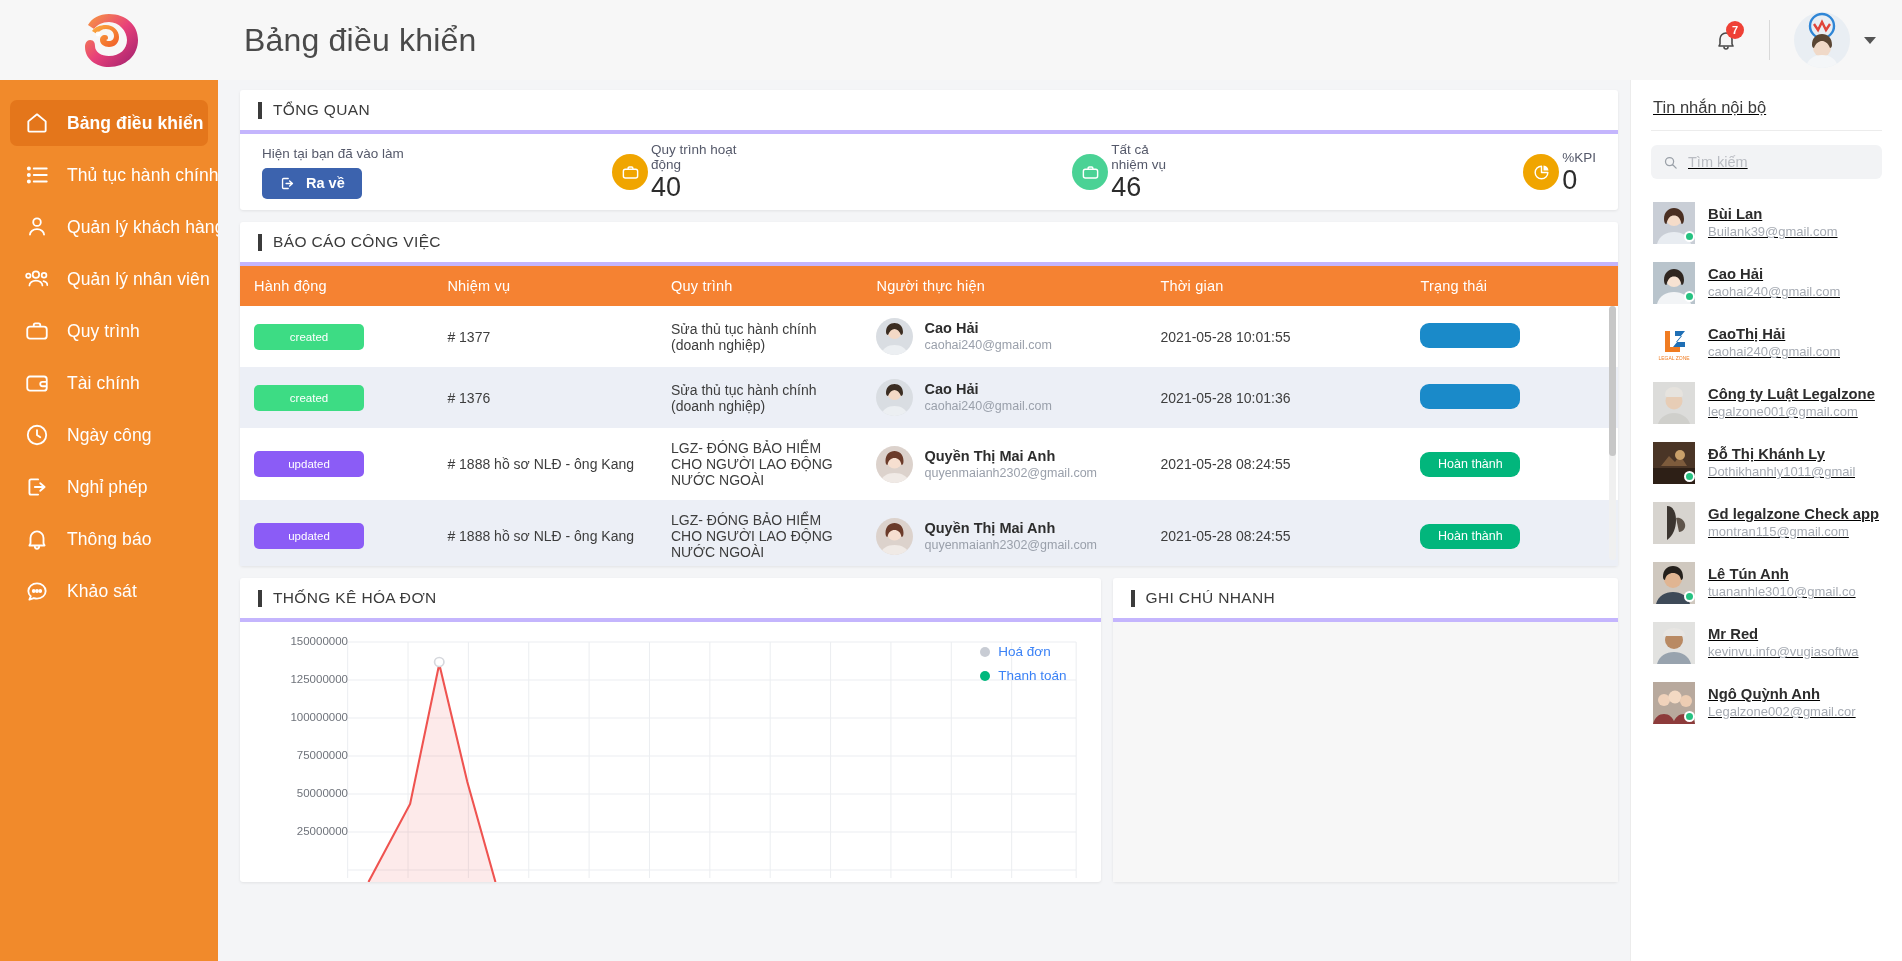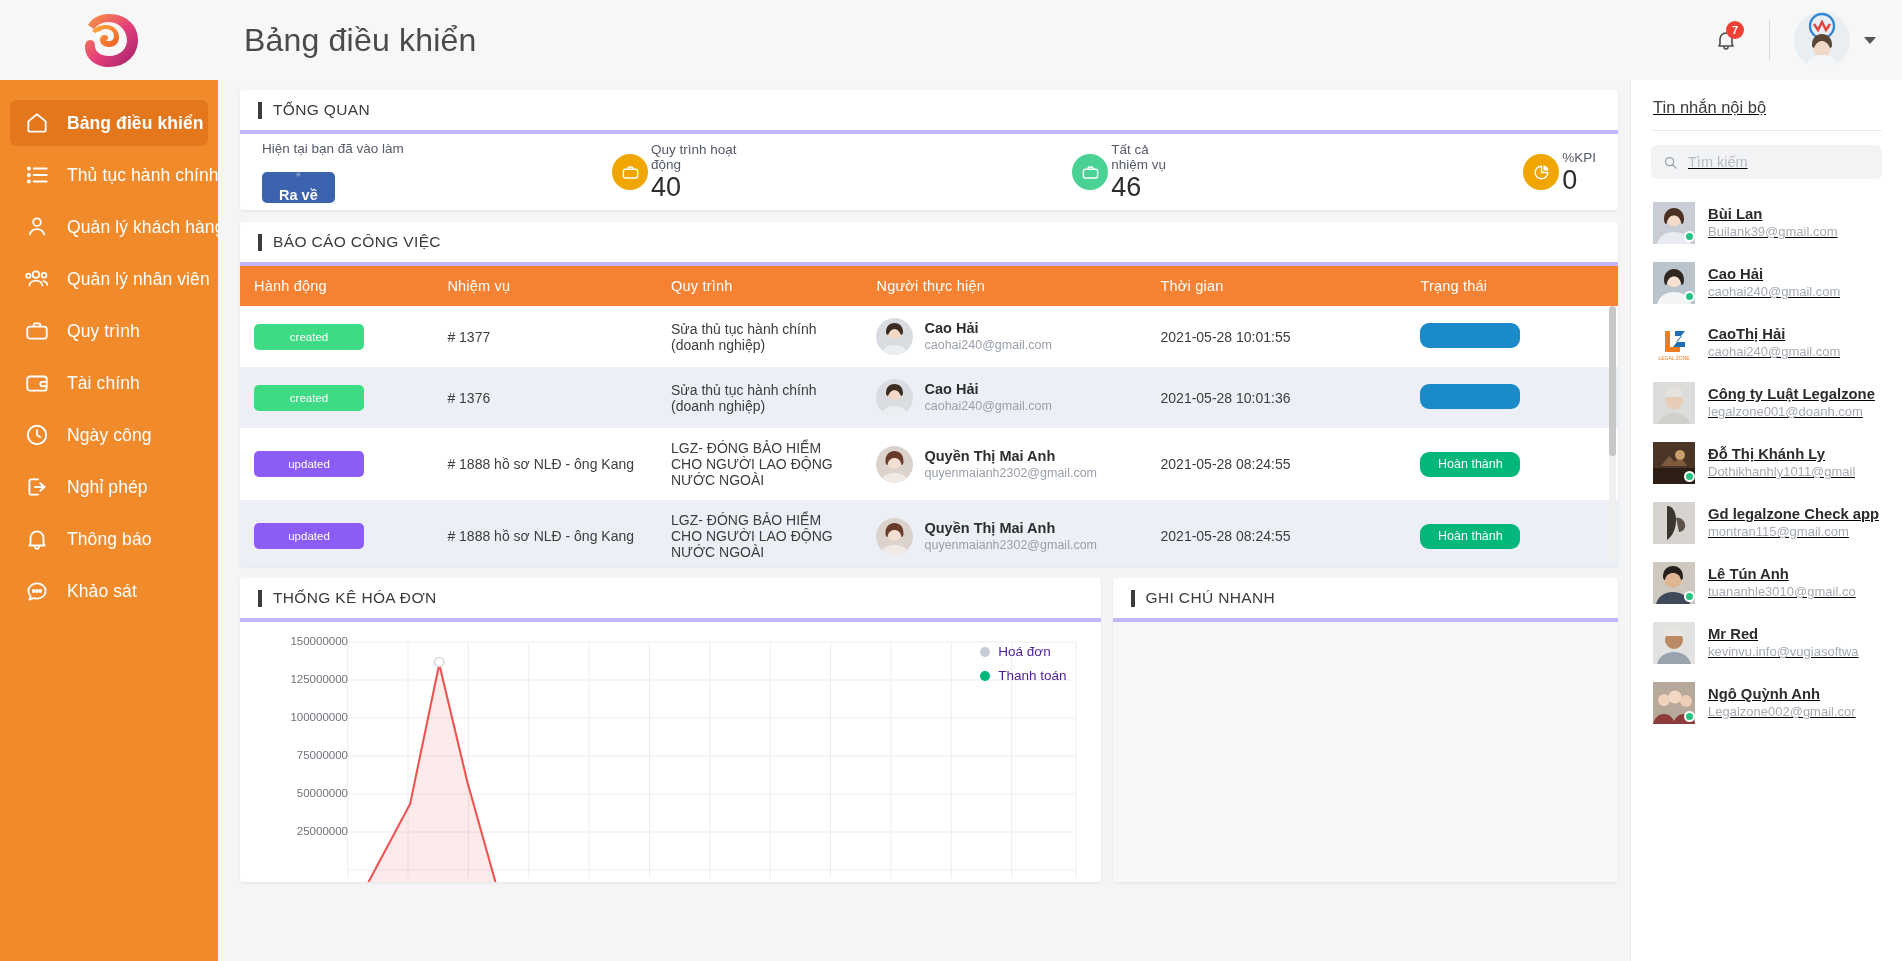--- a/index.html
+++ b/index.html
@@ -67,21 +67,21 @@
   
   .overview { margin-top: 10px; }
   .ov-body { display: flex; align-items: center; height: 76px; padding: 0 22px; }
   .ov-col { display: flex; align-items: center; }
   .ov-first { flex: 0 0 350px; display: block; }
   .ov-first .lbl { font-size: 13.5px; color: #55596a; margin-bottom: 7px; }
   .btn-out {
     display: inline-flex; align-items: center; gap: 10px;
     background: #3c63ae; color: #fff; border: none; border-radius: 5px;
     height: 31px; padding: 0 17px; font-size: 14.5px; font-weight: 700;
-    font-family: inherit; cursor: pointer; flex-direction: column;
+    font-family: inherit; cursor: pointer;
   }
   .btn-out svg { width: 17px; height: 17px; }
   .stat { display: flex; align-items: center; gap: 3px; }
   .stat .circ { width: 36px; height: 36px; border-radius: 50%; display: flex; align-items: center; justify-content: center; flex: 0 0 36px; }
   .stat .circ svg { width: 19px; height: 19px; }
   .stat .txt .k { font-size: 13.5px; color: #55596a; margin-bottom: 1px; }
   .stat .txt .v { font-size: 27px; color: #2c2c2c; font-weight: 400; line-height: 1.05; }
   .sp1 { flex: 0 0 330px; }
   .sp2 { flex: 0 0 340px; }
 
@@ -111,21 +111,21 @@
   .sbar { position: absolute; top: 40px; right: 2px; width: 7px; height: 150px; background: #c7c7c7; border-radius: 4px; }
   .strack { position: absolute; top: 40px; right: 2px; width: 7px; bottom: 6px; background: #f0f0f0; border-radius: 4px; }
 
   
   .bottom { display: flex; gap: 12px; margin-top: 12px; }
   .chartcard { flex: 1 1 63%; min-width: 0; }
   .notecard { flex: 1 1 37%; min-width: 0; }
   .chart-area { position: relative; height: 260px; padding: 12px 14px 0 14px; }
   .chart-svg { display: block; width: 100%; height: 248px; }
   .legend { position: absolute; right: 34px; top: 22px; }
-  .legend-row { display: flex; align-items: center; gap: 8px; margin-bottom: 9px; font-size: 13.5px; color: #4c1d95; }
+  .legend-row { display: flex; align-items: center; gap: 8px; margin-bottom: 9px; font-size: 13.5px; color: #3b82f6; }
   .legend-dot { width: 10px; height: 10px; border-radius: 50%; }
   .note-body { height: 260px; background: #f7f7f7; }
 
   
   .right {
     width: 272px; flex: 0 0 272px; background: #fff;
     display: flex; flex-direction: column; overflow: hidden;
     border-left: 1px solid #ececec;
     text-decoration: underline;
   }
@@ -606,21 +606,21 @@
             <span class="c-av">
               <span class="im"><svg class="ph" viewBox="0 0 42 42">
                     <rect width="42" height="42" fill="#dcdcda"></rect>
                     <circle cx="21" cy="19" r="8.5" fill="#e7cdb6"></circle>
                     <path d="M12 13c0-5 4-8 9-8s9 3 9 8c0 1-1 2-2 2H14c-1 0-2-1-2-2z" fill="#e6e3de"></path>
                     <path d="M5 42c2-7 9-11 16-11s14 4 16 11z" fill="#cfcfcb"></path>
                   </svg></span>
             </span>
             <span class="c-txt">
               <span class="c-nm" style="display:block">Công ty Luật Legalzone</span>
-              <span class="c-em" style="display:block">legalzone001@doanh.com</span>
+              <span class="c-em" style="display:block">legalzone001@gmail.com</span>
             </span>
           </div>
 
           <div class="contact">
             <span class="c-av">
               <span class="im"><svg class="ph" viewBox="0 0 42 42">
                     <rect width="42" height="42" fill="#4a3526"></rect>
                     <rect y="26" width="42" height="16" fill="#2d1f16"></rect>
                     <path d="M8 24l8-10 6 6 5-7 7 11z" fill="#7d5b3c"></path>
                     <circle cx="27" cy="13" r="5" fill="#c9a06a"></circle>

